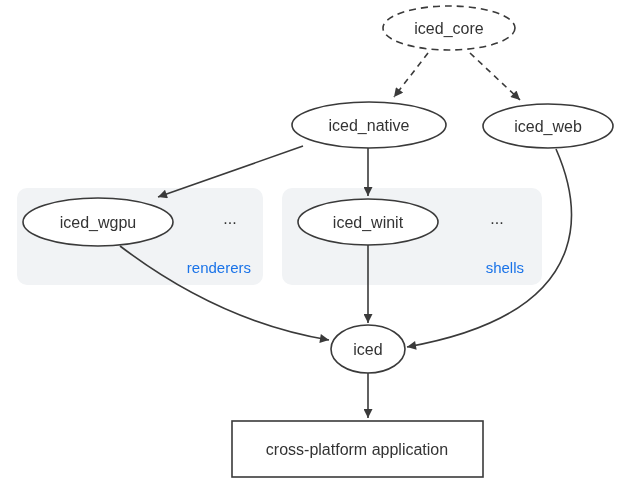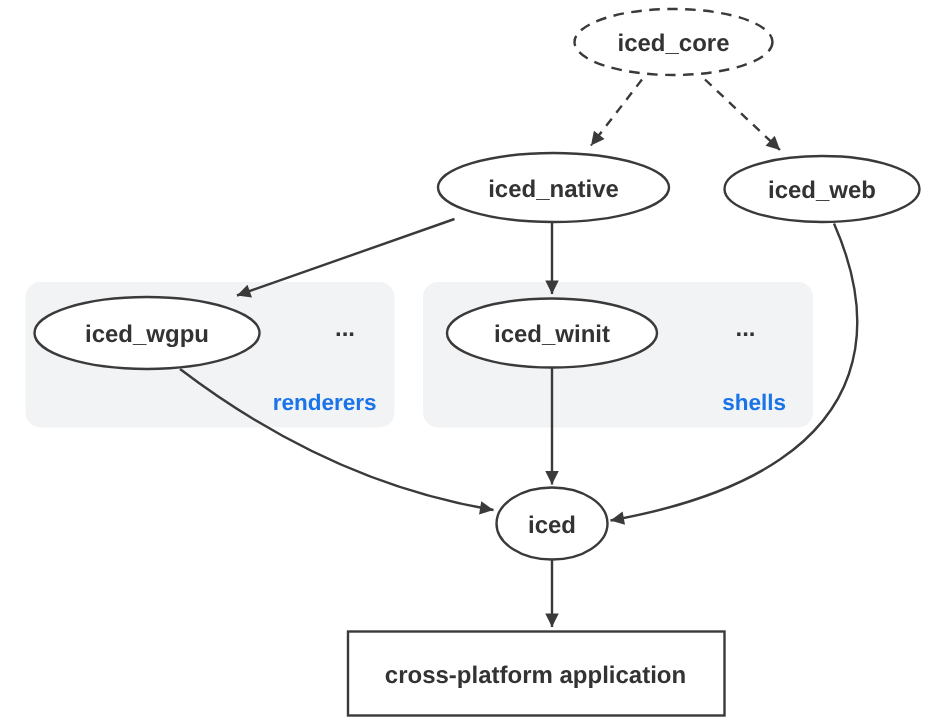--- a/index.html
+++ b/index.html
@@ -6,21 +6,20 @@
     margin: 0;
     padding: 0;
     background: var(--background, #ffffff);
   }
   .canvas {
     position: relative;
     width: 518px;
     height: 483px;
     background: var(--background, #ffffff);
     font-family: "Liberation Sans", "DejaVu Sans", sans-serif;
-    font-weight: bold;
   }
   svg { display: block; }
 
   .group-rect {
     fill: var(--group-fill, #f1f3f5);
     stroke: none;
   }
   .node-ellipse {
     fill: #ffffff;
     stroke: var(--node-stroke, #3a3a3a);

